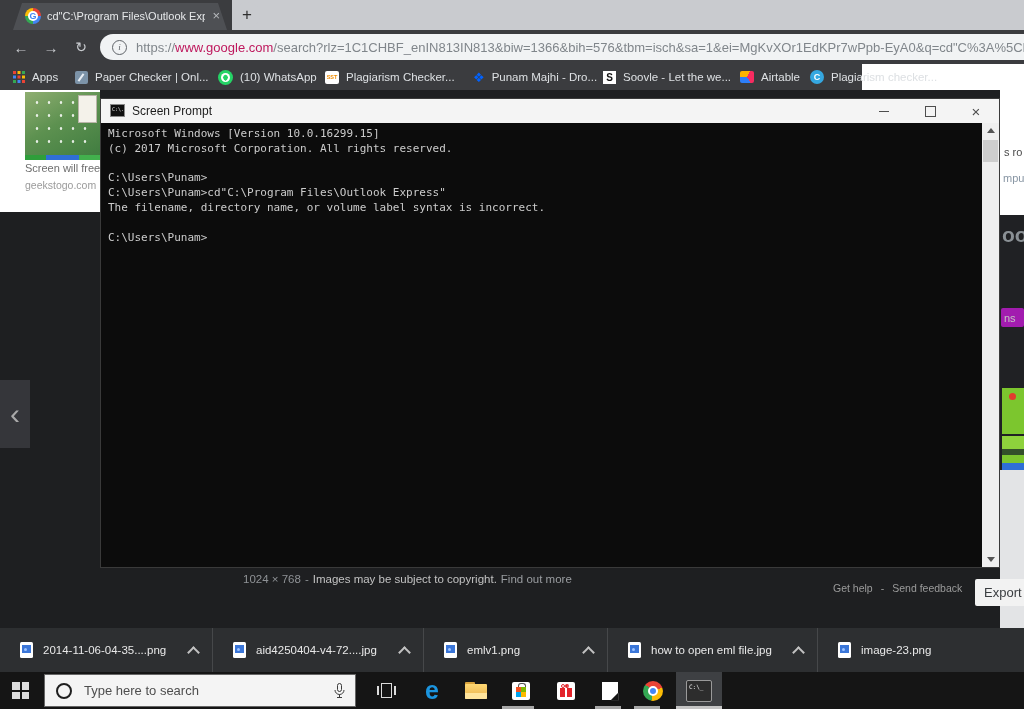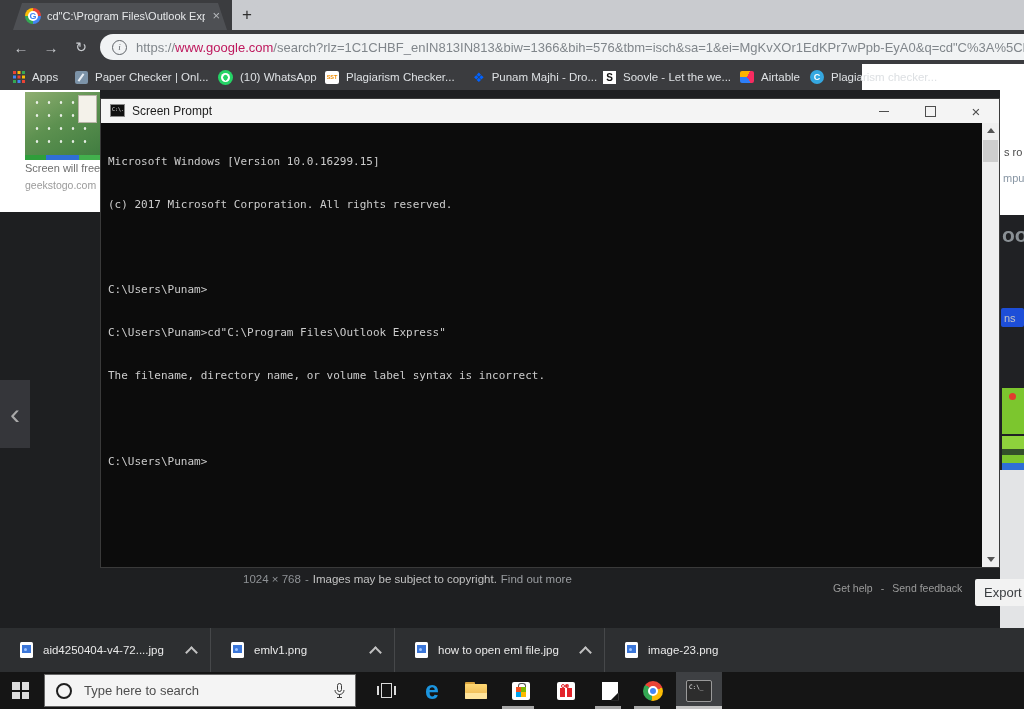--- a/index.html
+++ b/index.html
@@ -75,21 +75,21 @@
   .dark-a{position:absolute;left:0;top:122px;width:1000px;height:416px;background:#1e1f21;}
   .dark-b{position:absolute;left:100px;top:0;width:900px;height:122px;background:#1e1f21;}
   .prev-btn{position:absolute;left:0;top:290px;width:30px;height:68px;background:#35363a;color:#a9a9a9;
       font-size:30px;font-weight:300;display:flex;align-items:center;justify-content:center;}
 
   
   .rs-text1{position:absolute;left:1004px;top:56px;font-size:11px;color:#4a4a4a;white-space:nowrap;}
   .rs-text2{position:absolute;left:1003px;top:82px;font-size:11px;color:#8795a3;white-space:nowrap;}
   .rs-dark{position:absolute;left:1000px;top:125px;width:24px;height:255px;background:#202124;}
   .rs-big{position:absolute;left:1002px;top:133px;font-size:21px;font-weight:bold;color:#8a9095;}
-  .rs-pill{position:absolute;left:1001px;top:218px;width:23px;height:19px;background:#1d4ed8;border-radius:2px;
+  .rs-pill{position:absolute;left:1001px;top:218px;width:23px;height:19px;background:#a21caf;border-radius:2px;
       color:#c4c4c4;font-size:11px;display:flex;align-items:center;padding-left:3px;box-sizing:border-box;}
   .rs-green1{position:absolute;left:1002px;top:298px;width:22px;height:46px;background:#7cc62e;}
   .rs-green1::before{content:"";position:absolute;left:7px;top:5px;width:7px;height:7px;border-radius:50%;background:#e23d2e;}
   .rs-green2{position:absolute;left:1002px;top:346px;width:22px;height:34px;
       background:linear-gradient(#8ed23c 0 38%,#33502a 38% 55%,#7cc62e 55% 80%,#2f6fd6 80%);}
   .rs-light{position:absolute;left:1000px;top:380px;width:24px;height:158px;background:#e3e4e6;}
 
   
   .cmd{position:absolute;left:100px;top:8px;width:900px;height:470px;border:1px solid #3a3a3a;box-sizing:border-box;}
   .cmd-titlebar{position:absolute;left:0;top:0;width:100%;height:24px;background:#f4f4f4;}
@@ -99,21 +99,21 @@
       font-family:"DejaVu Sans Mono",monospace;}
   .cmd-title{position:absolute;left:31px;top:5px;font-size:12px;color:#1b1b1b;}
   .cmd-controls{position:absolute;right:0;top:0;height:24px;display:flex;}
   .cmd-ctl{width:46px;height:24px;display:flex;align-items:center;justify-content:center;}
   .glyph-min{width:10px;height:1px;background:#4d4d4d;}
   .glyph-max{width:9px;height:9px;border:1px solid #4d4d4d;}
   .glyph-close{font-size:15px;color:#4d4d4d;line-height:15px;}
   .cmd-body{position:absolute;left:0;top:24px;right:17px;bottom:0;background:#0c0c0c;
       padding:4px 0 0 7px;font-family:"DejaVu Sans Mono",monospace;font-size:11px;line-height:14.8px;
       color:#cccccc;overflow:hidden;}
-  .cline{height:14.8px;white-space:pre;margin-top:28px;}
+  .cline{height:14.8px;white-space:pre;}
   .cmd-scroll{position:absolute;right:0;top:24px;width:17px;bottom:0;background:#efefef;}
   .scroll-up,.scroll-down{position:absolute;left:0;width:17px;height:15px;display:flex;align-items:center;justify-content:center;}
   .scroll-up{top:0;} .scroll-down{bottom:0;}
   .scroll-up::before{content:"";border-left:4px solid transparent;border-right:4px solid transparent;border-bottom:5px solid #555;}
   .scroll-down::before{content:"";border-left:4px solid transparent;border-right:4px solid transparent;border-top:5px solid #555;}
   .scroll-thumb{position:absolute;left:1px;top:17px;width:15px;height:22px;background:#cdcdcd;}
 
   
   .caption{position:absolute;left:243px;top:483px;font-size:11.5px;color:#8f9296;display:flex;gap:4px;white-space:nowrap;}
   .caption-notice{color:#c2c2c2;font-weight:normal;}
@@ -309,20 +309,25 @@
 
     <div class="help-links">
       <span>Get help</span>
       <span>-</span>
       <span>Send feedback</span>
     </div>
     <div class="export-btn">Export</div>
   </div>
 
   <div class="downloads">
+    <div class="dl-item" style="width:213px">
+      <span class="dl-ico"></span>
+      <span class="dl-name">2014-11-06-04-35....png</span>
+      <span class="dl-chev"></span>
+    </div>
     <div class="dl-item" style="width:211px">
       <span class="dl-ico"></span>
       <span class="dl-name">aid4250404-v4-72....jpg</span>
       <span class="dl-chev"></span>
     </div>
     <div class="dl-item" style="width:184px">
       <span class="dl-ico"></span>
       <span class="dl-name">emlv1.png</span>
       <span class="dl-chev"></span>
     </div>

